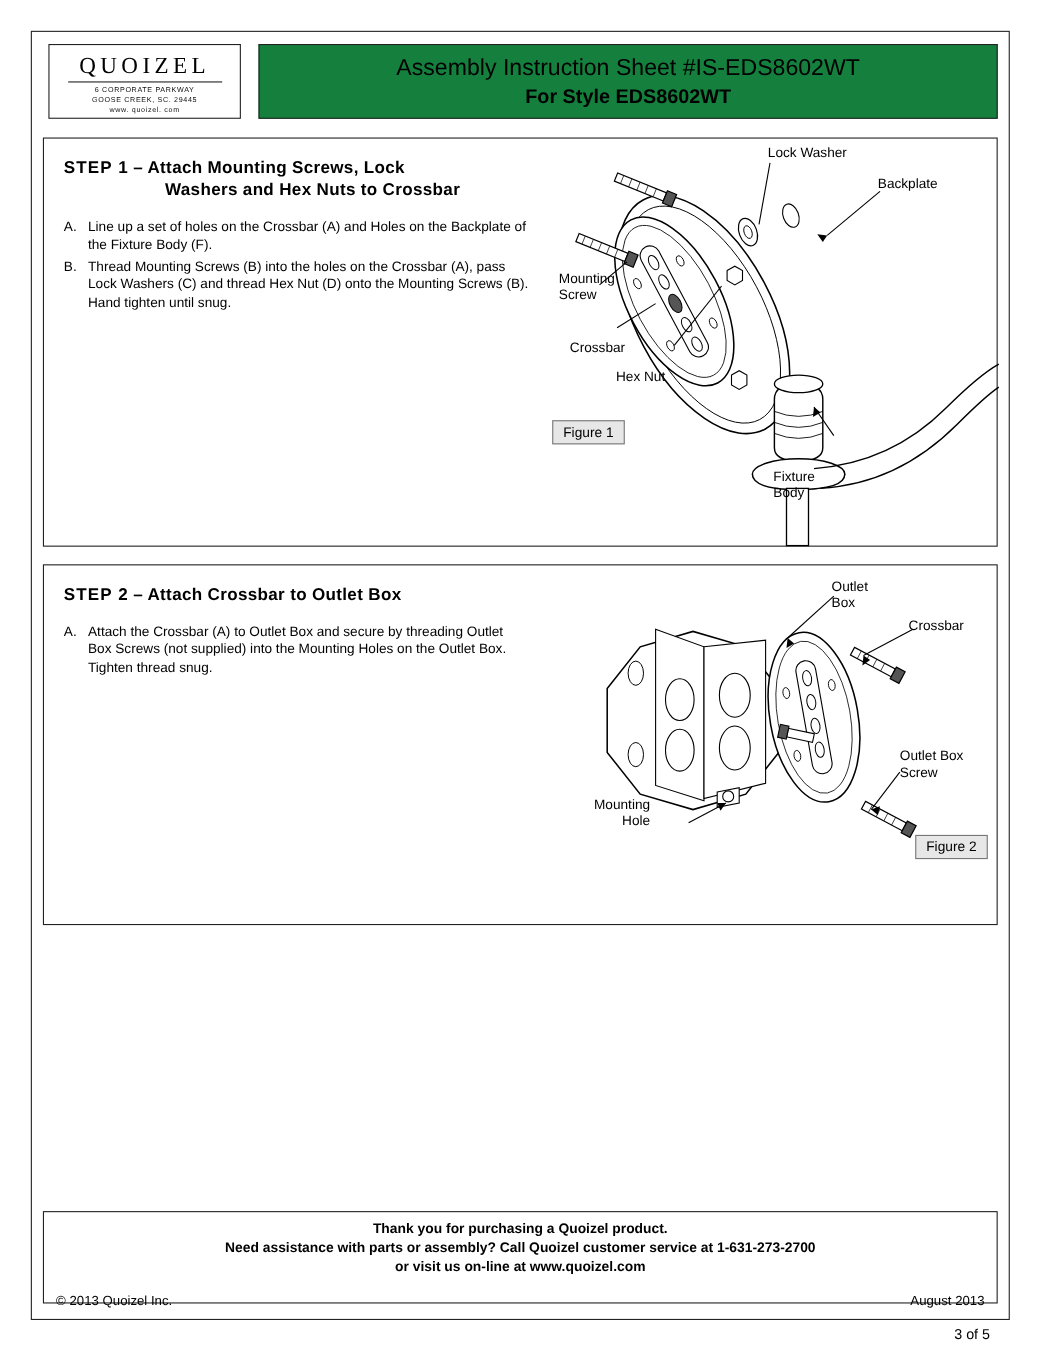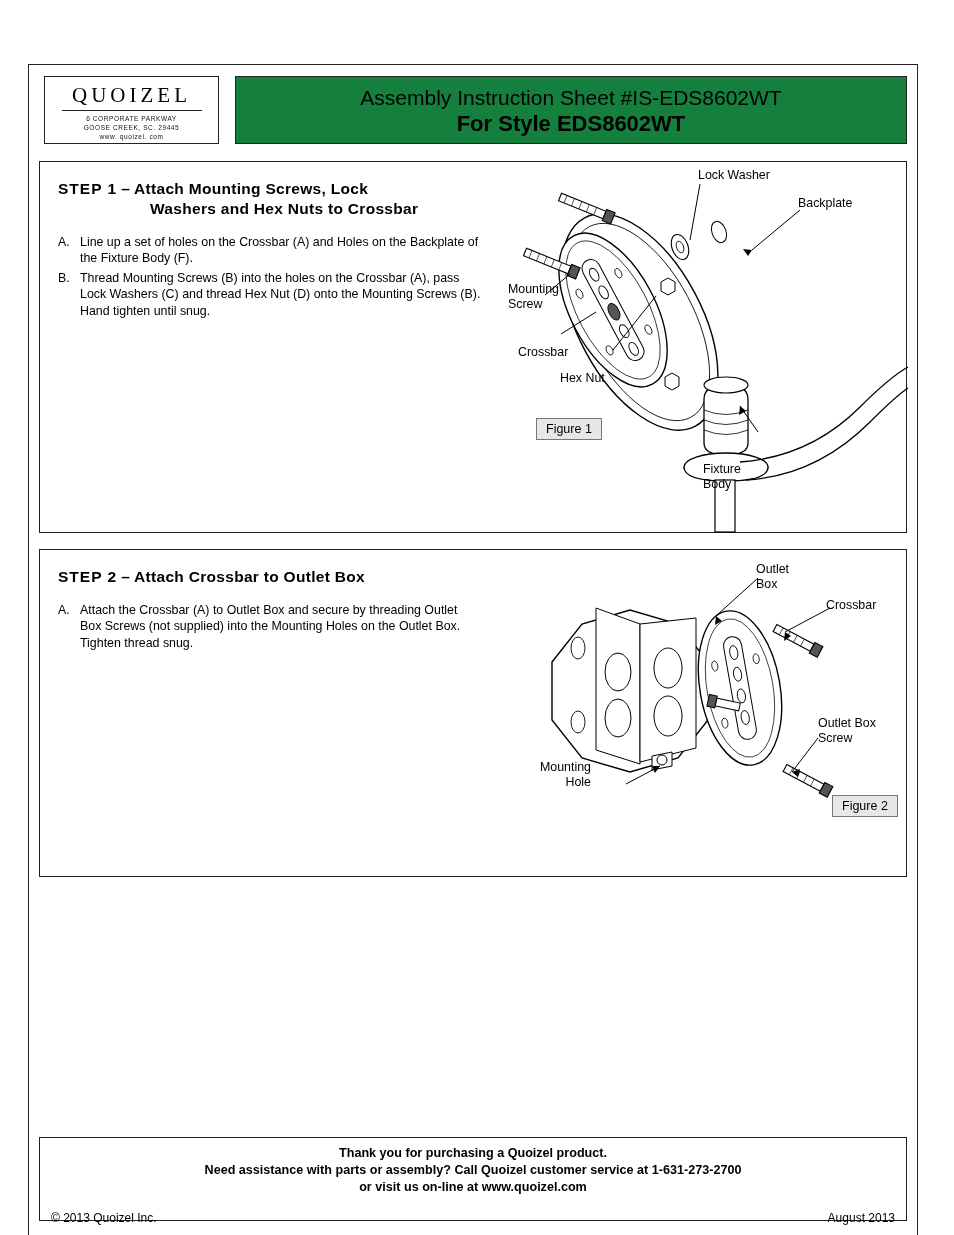--- a/index.html
+++ b/index.html
@@ -15,21 +15,20 @@
     position: relative;
   }
   .page {
     position: absolute;
     left: 28px;
     top: 28px;
     width: 890px;
     height: 1172px;
     border: 1px solid #222;
     box-sizing: border-box;
-    margin-top: 36px;
   }
   
   .header {
     position: absolute;
     left: 10px;
     top: 8px;
     right: 10px;
     height: 78px;
   }
   .logo-box {
@@ -72,21 +71,21 @@
     box-sizing: border-box;
     text-align: center;
     padding-top: 8px;
   }
   .title-line1 {
     font-size: 21px;
     letter-spacing: 0px;
     line-height: 26px;
   }
   .title-line2 {
-    font-size: 22px;
+    font-size: 18px;
     font-weight: bold;
     line-height: 26px;
   }
   
   .panel {
     position: absolute;
     left: 10px;
     right: 10px;
     border: 1px solid #222;
     box-sizing: border-box;
@@ -293,21 +292,21 @@
 
     <div class="cal" style="left:658px; top:6px;">Lock Washer</div>
     <div class="cal" style="left:758px; top:34px;">Backplate</div>
     <div class="cal" style="left:468px; top:120px;">Mounting
 Screw</div>
     <div class="cal" style="left:478px; top:183px;">Crossbar</div>
     <div class="cal" style="left:520px; top:209px;">Hex Nut</div>
     <div class="cal" style="left:663px; top:300px;">Fixture
 Body</div>
 
-    <div class="fig-label" style="left:496px; top:256px;">Figure 1</div>
+    <div class="fig-label" style="left:462px; top:256px;">Figure 1</div>
   </div>
 
   <div class="panel" id="panel2">
     <div class="step-head">
       <span class="lbl">STEP 2</span><span class="dash">–</span><span class="desc">Attach Crossbar to Outlet Box</span>
     </div>
 
     <div class="body-text">
       <div class="item">
         <span class="marker">A.</span>

